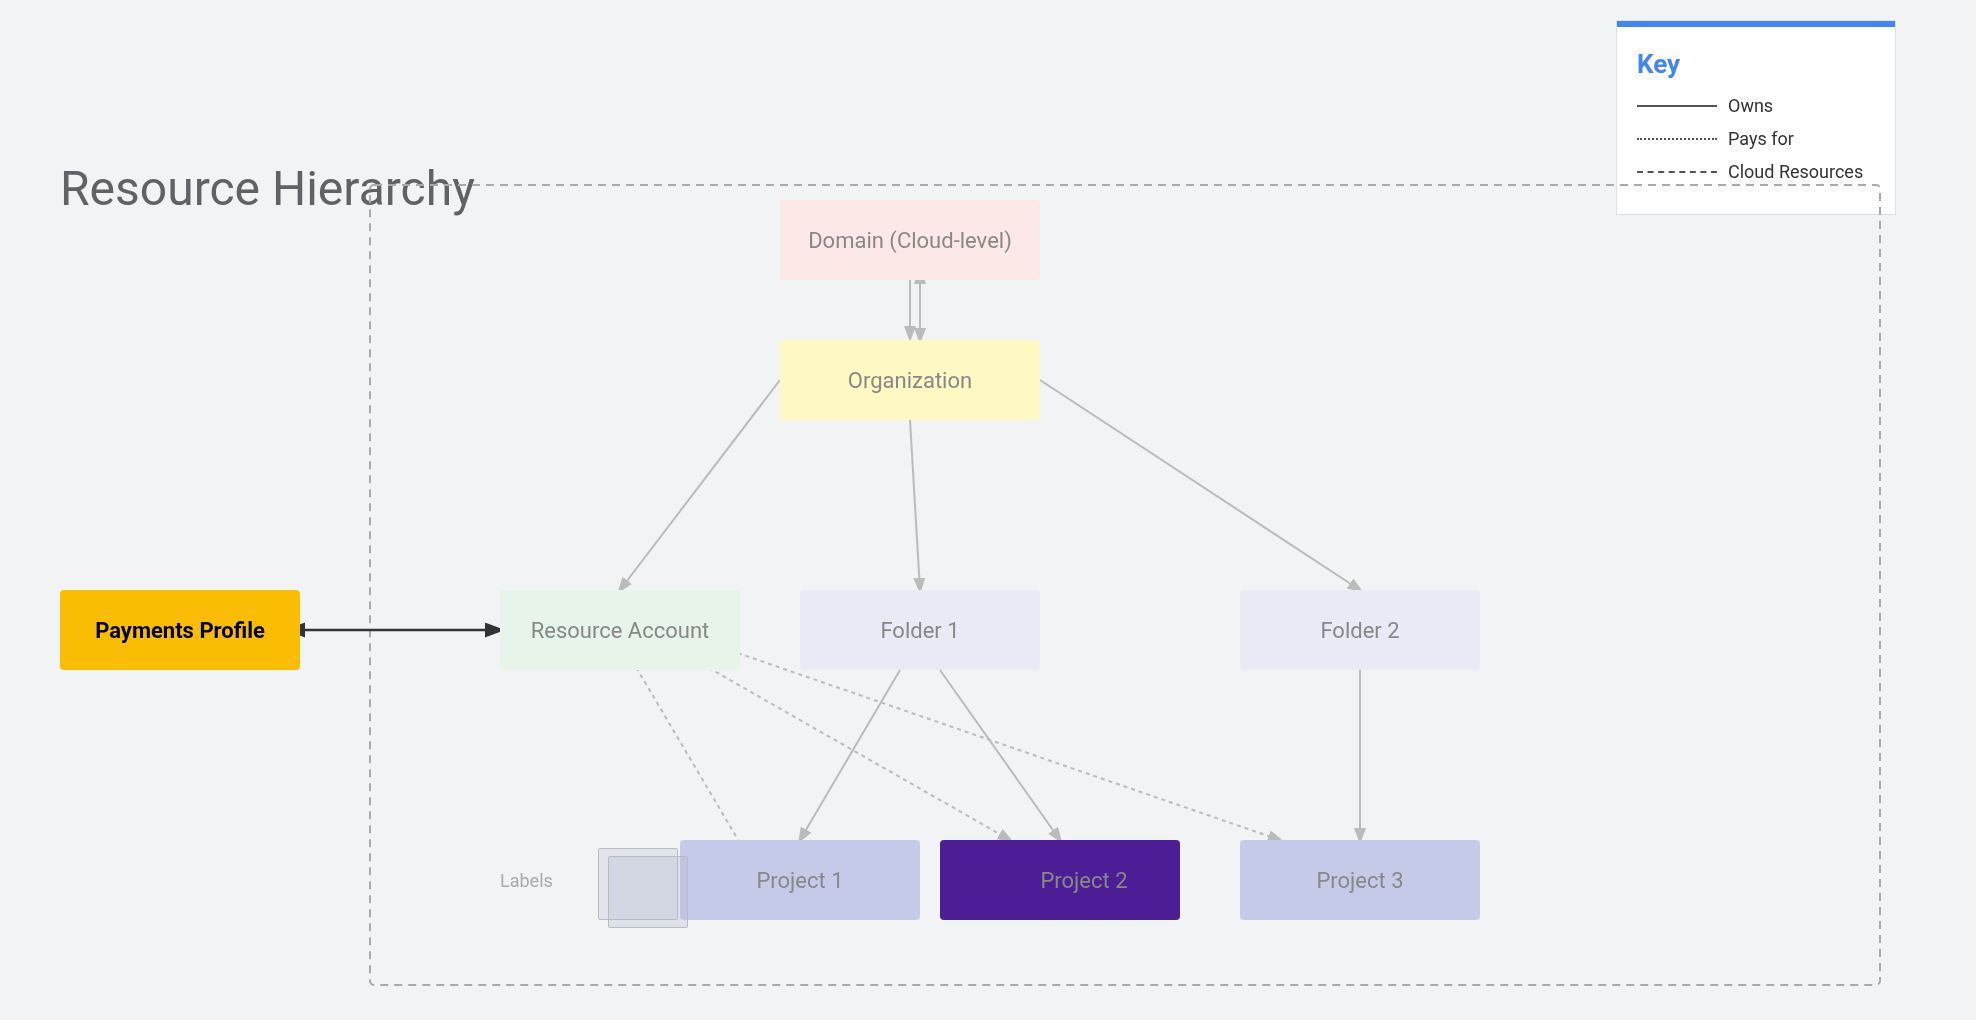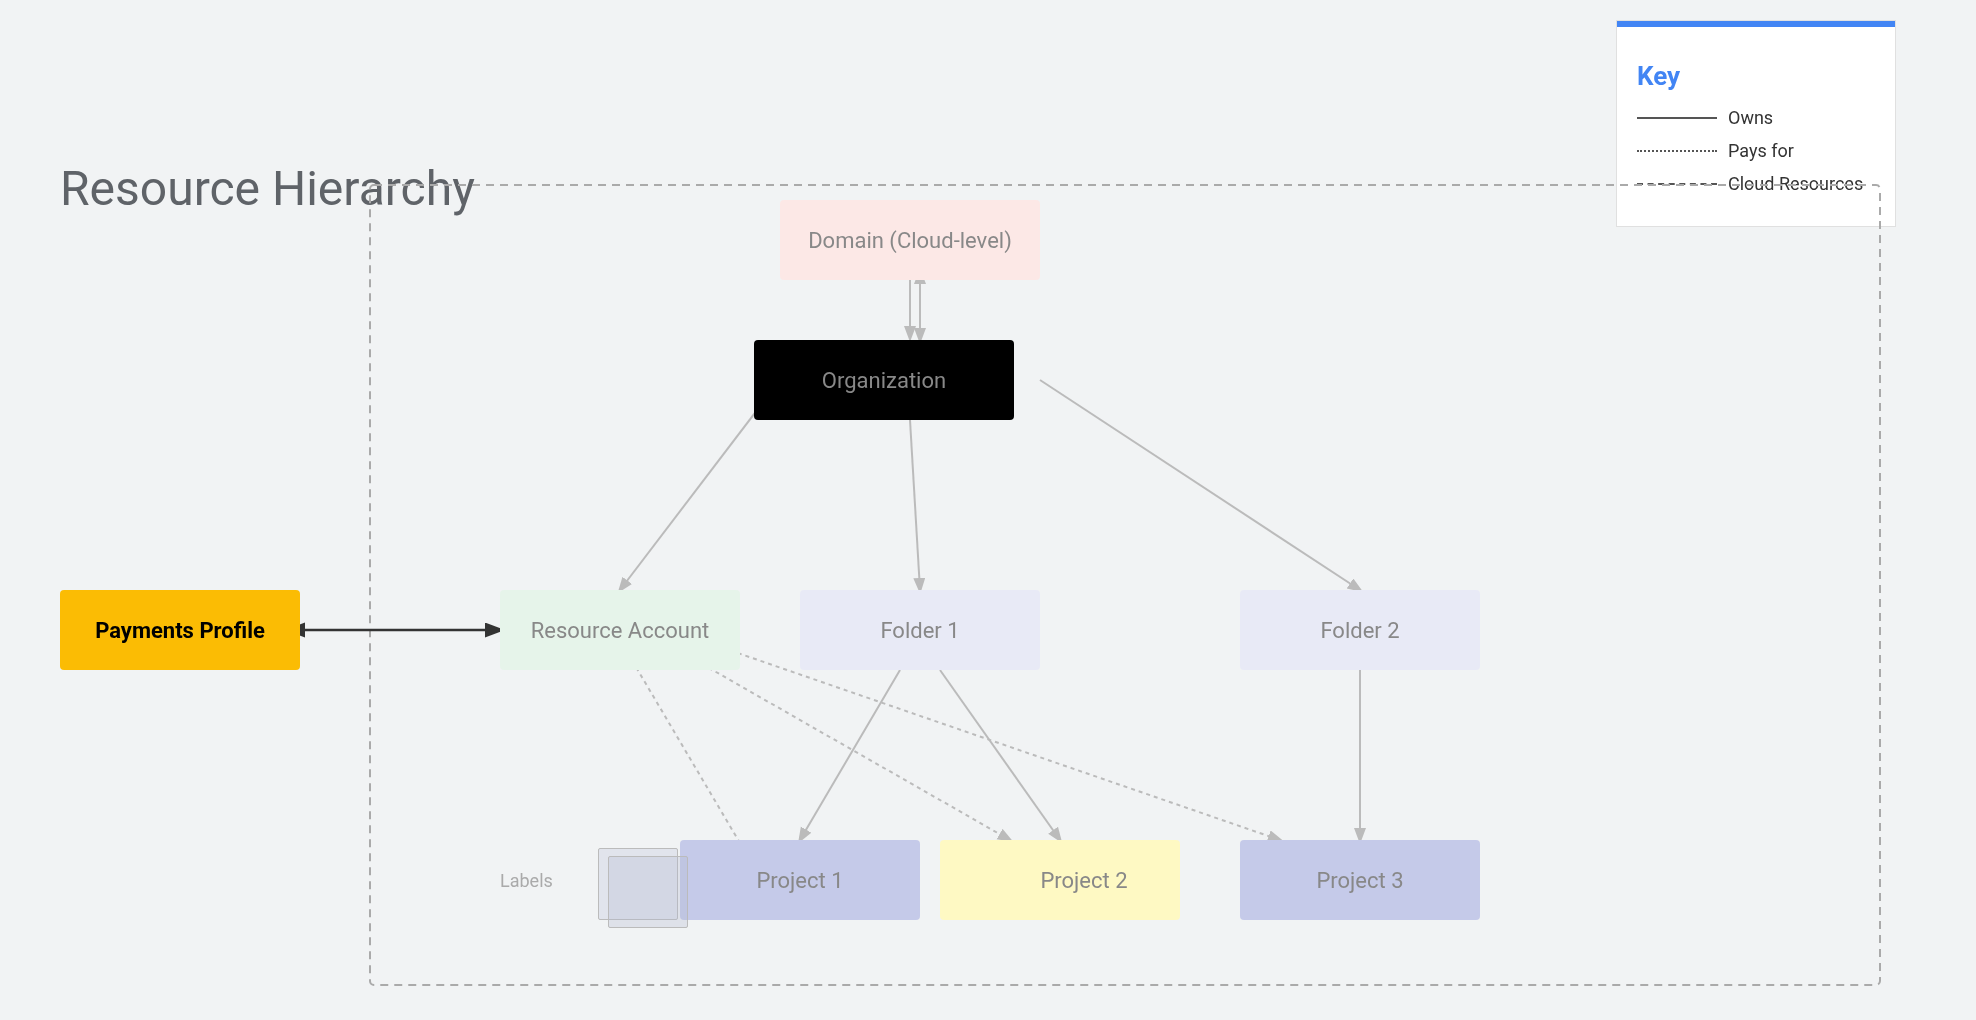--- a/index.html
+++ b/index.html
@@ -39,21 +39,21 @@
       right: 0;
       height: 6px;
       background: #4285f4;
     }
 
     .key-title {
       font-size: 26px;
       font-weight: 700;
       color: #4285f4;
       margin-bottom: 16px;
-      margin-top: 20px;
+      margin-top: 8px;
     }
 
     .key-row {
       display: flex;
       align-items: center;
       margin-bottom: 12px;
       gap: 11px;
     }
 
     .key-line-solid {
@@ -103,25 +103,25 @@
       background: #fce8e6;
       color: #888;
       width: 260px;
       height: 80px;
       left: 780px;
       top: 200px;
       align-items: center;
     }
 
     .box-organization {
-      background: #000000;
+      background: #fef9c3;
       color: #888;
       width: 260px;
       height: 80px;
-      left: 754px;
+      left: 780px;
       top: 340px;
     }
 
     .box-billing {
       background: #e6f4ea;
       color: #888;
       width: 240px;
       height: 80px;
       left: 500px;
       top: 590px;
@@ -148,21 +148,21 @@
     .box-project1 {
       background: #c5cae9;
       color: #888;
       width: 240px;
       height: 80px;
       left: 680px;
       top: 840px;
     }
 
     .box-project2 {
-      background: #fef9c3;
+      background: #4c1d95;
       color: #888;
       width: 240px;
       height: 80px;
       left: 940px;
       top: 840px;
       padding-left: 48px;
     }
 
     .box-project3 {
       background: #c5cae9;

